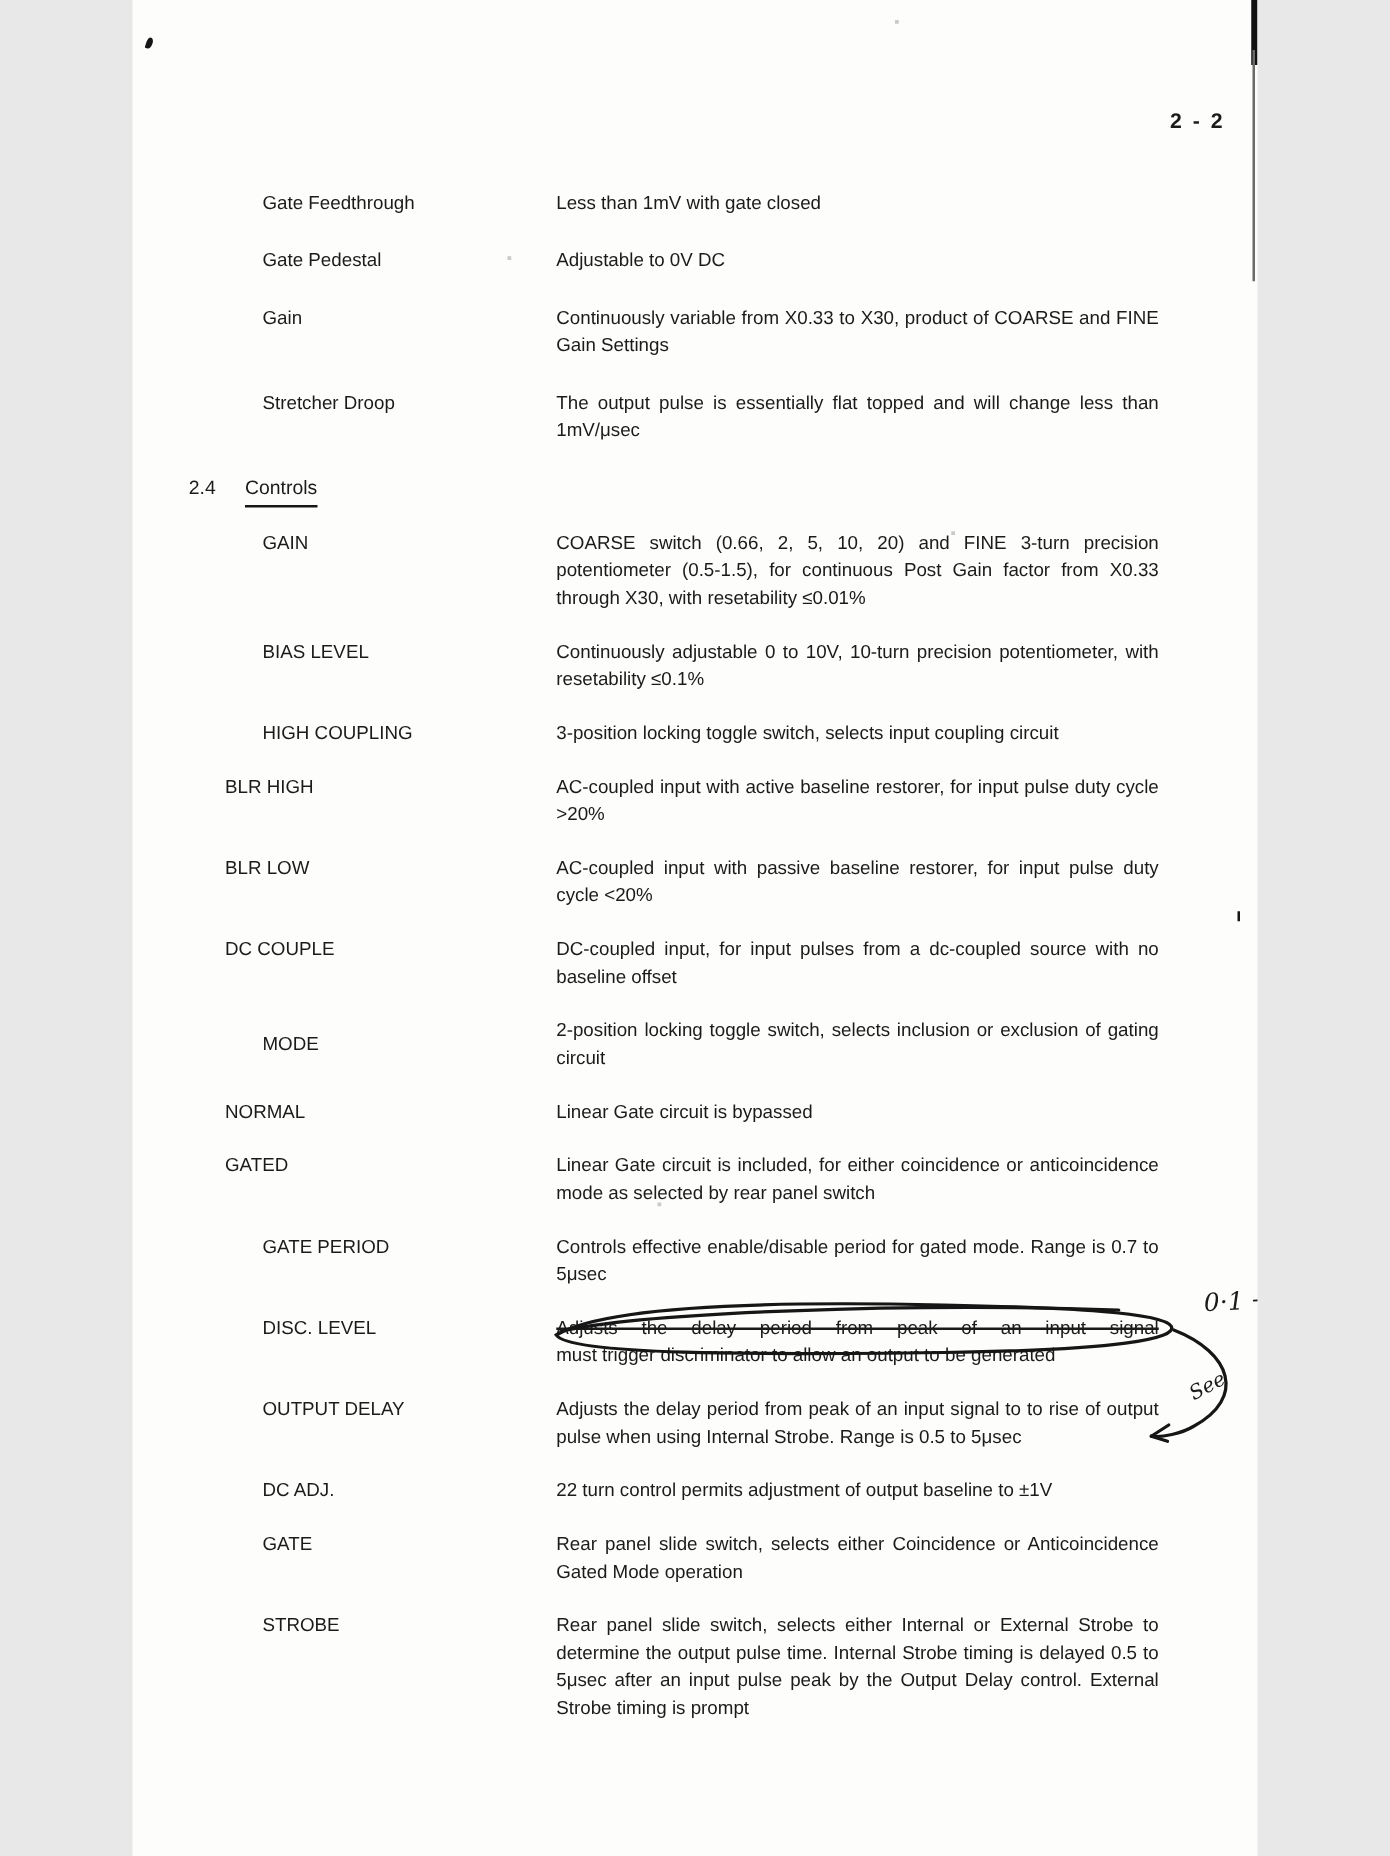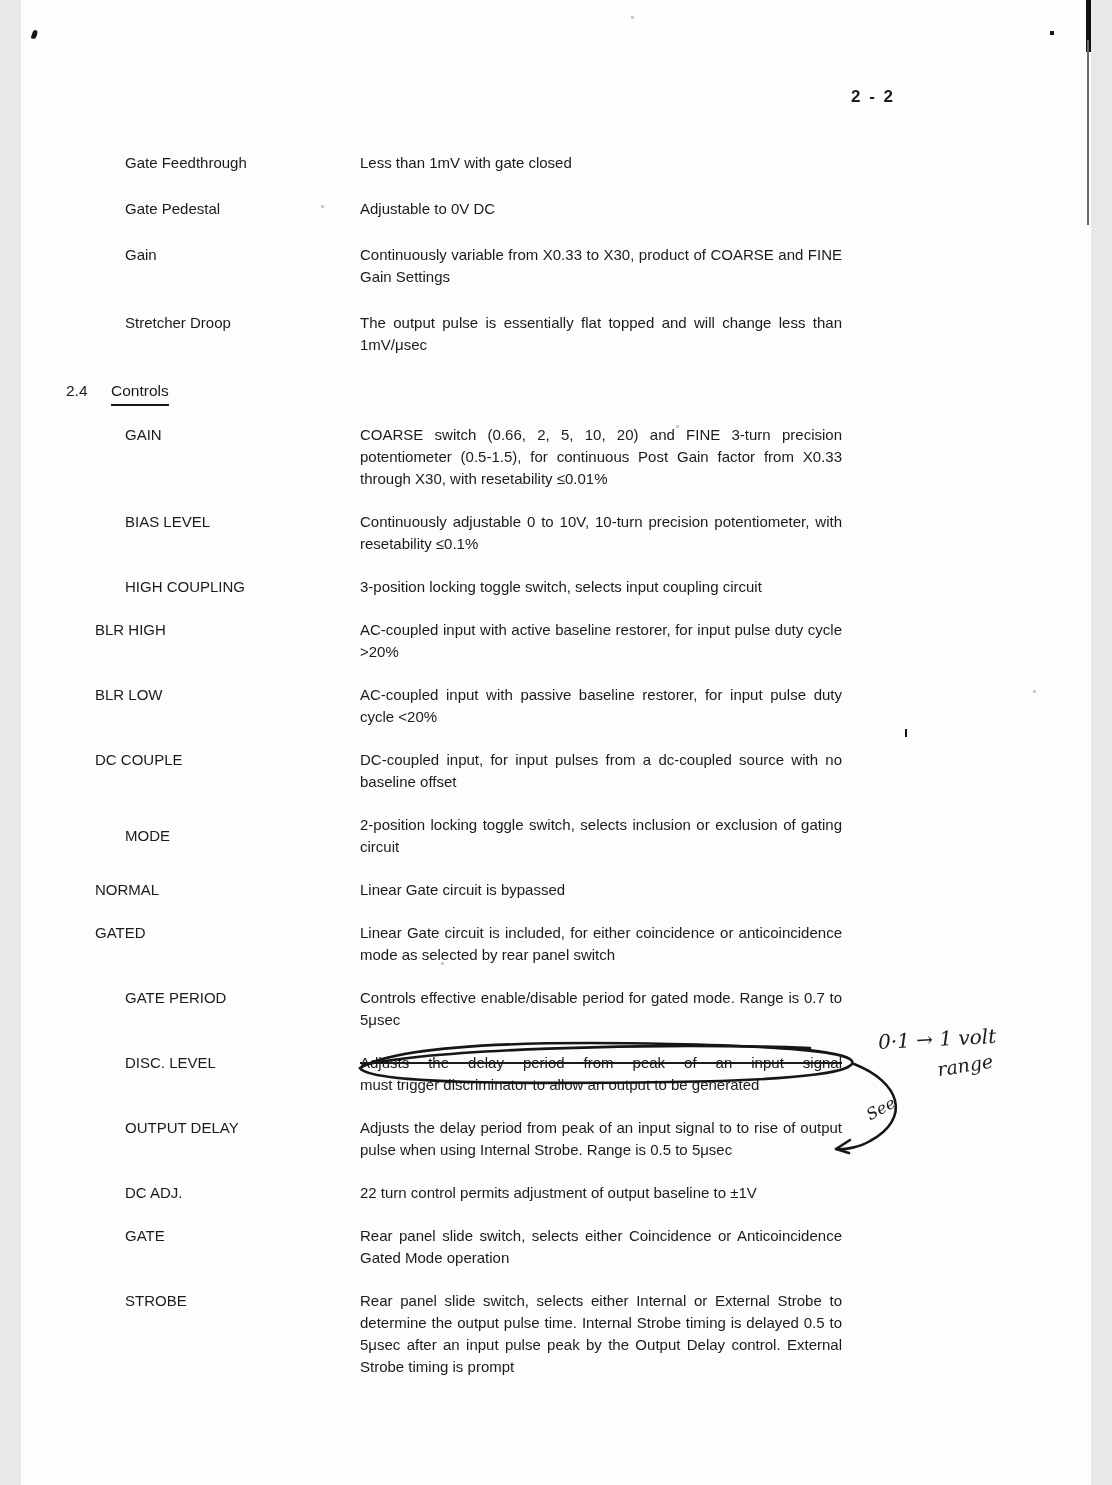--- a/index.html
+++ b/index.html
@@ -1,18 +1,18 @@
 <!DOCTYPE html>
 <html><head>
 <meta charset="utf-8">
 <style>
   html,body { margin:0; padding:0; background:#e8e8e8; }
   .page {
     position:relative;
-    width:1070px; height:1485px;
+    width:900px; height:1485px;
     margin:0 auto;
     background:#fdfdfc;
     color:#1b1b1b;
     font-family:"Liberation Sans", sans-serif;
     font-size:15px; line-height:22px;
     overflow:hidden;
   }
   
   .edge-black { position:absolute; right:0; top:0; width:5px; height:52px; background:#101010; }
   .edge-line  { position:absolute; right:2px; top:40px; width:2px; height:185px; background:#6a6a6a; }

